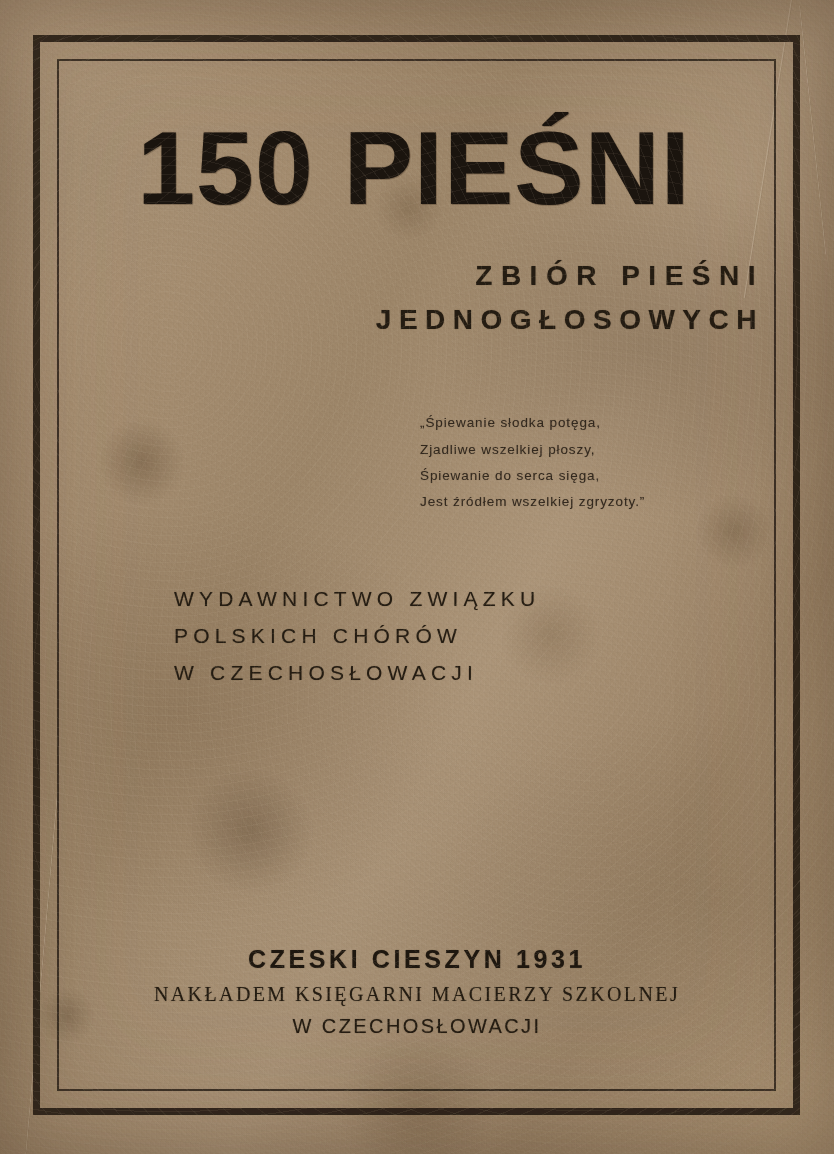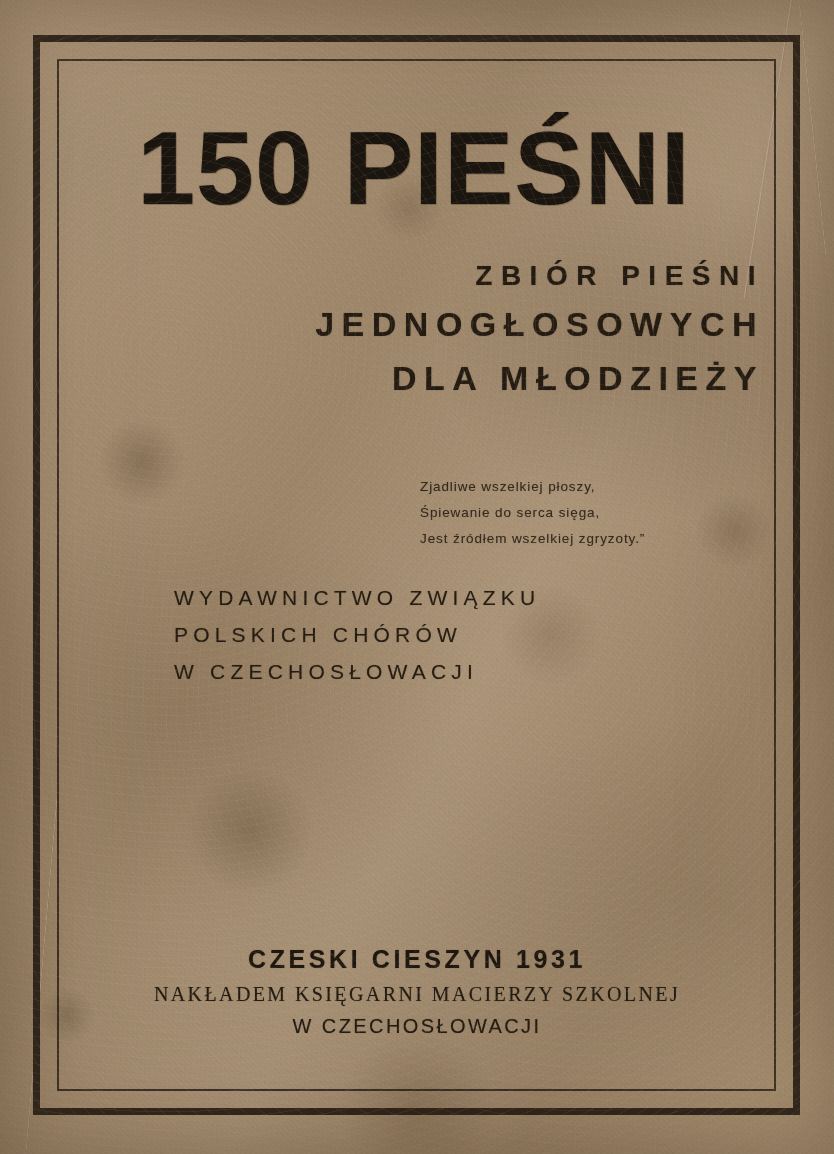--- a/index.html
+++ b/index.html
@@ -110,42 +110,42 @@
     color: #1b150f;
     text-shadow: 0 0 1px rgba(40,28,16,0.55), 1px 1px 0 rgba(60,44,28,0.25);
   }
 
   .sub-block {
     margin-top: 34px;
     text-align: right;
     padding-left: 96px;
   }
   .sub {
-    font-size: 34px;
+    font-size: 28px;
     font-weight: bold;
     letter-spacing: 7.5px;
     line-height: 1.58;
     color: #241c12;
     text-shadow: 0 0 1px rgba(45,32,18,0.5);
   }
   .sub.l1 { font-size: 28px; letter-spacing: 8.5px; }
 
   .epigraph {
     margin-top: 68px;
     padding-left: 350px;
     color: #2a2118;
     font-size: 13.5px;
     line-height: 1.95;
     letter-spacing: 0.9px;
     opacity: .93;
     text-shadow: 0 0 1px rgba(50,38,22,0.35);
   }
 
   .publisher {
-    margin-top: 26px;
+    margin-top: 64px;
     padding-left: 104px;
     font-size: 21px;
     letter-spacing: 5.2px;
     line-height: 1.78;
     color: #241c12;
     font-weight: 500;
     text-shadow: 0 0 1px rgba(45,32,18,0.4);
   }
 
   .imprint {
@@ -203,24 +203,24 @@
     <div id="frame-inner"></div>
   </div>
 
   <div id="content">
 
     <div class="title">150 PIEŚNI</div>
 
     <div class="sub-block">
       <div class="sub l1">ZBIÓR PIEŚNI</div>
       <div class="sub">JEDNOGŁOSOWYCH</div>
-      <div class="sub">DLA MŁODZIEŻY</div>
     </div>
 
     <div class="epigraph">
+      <div>„Śpiewanie słodka potęga,</div>
       <div>Zjadliwe wszelkiej płoszy,</div>
       <div>Śpiewanie do serca sięga,</div>
       <div>Jest źródłem wszelkiej zgryzoty.”</div>
     </div>
 
     <div class="publisher">
       <div>WYDAWNICTWO ZWIĄZKU</div>
       <div>POLSKICH CHÓRÓW</div>
       <div>W CZECHOSŁOWACJI</div>
     </div>

